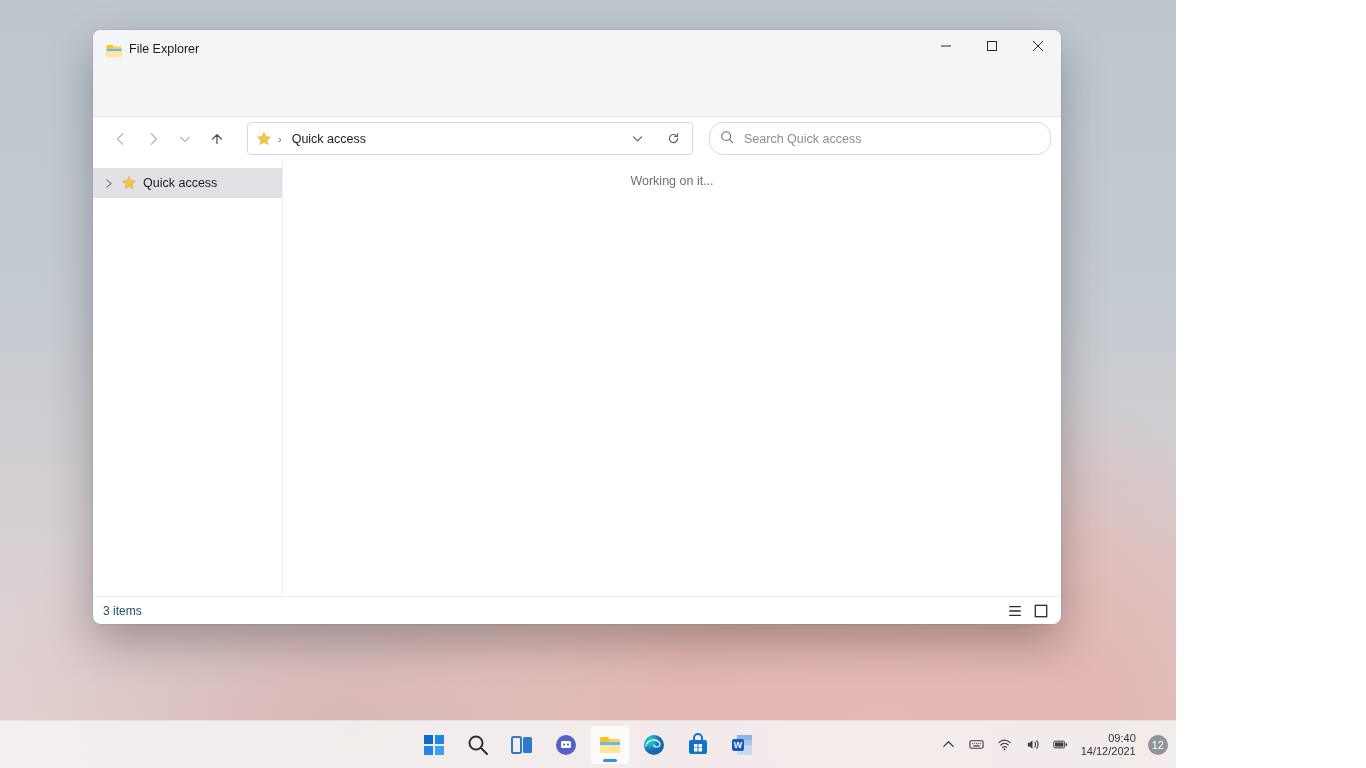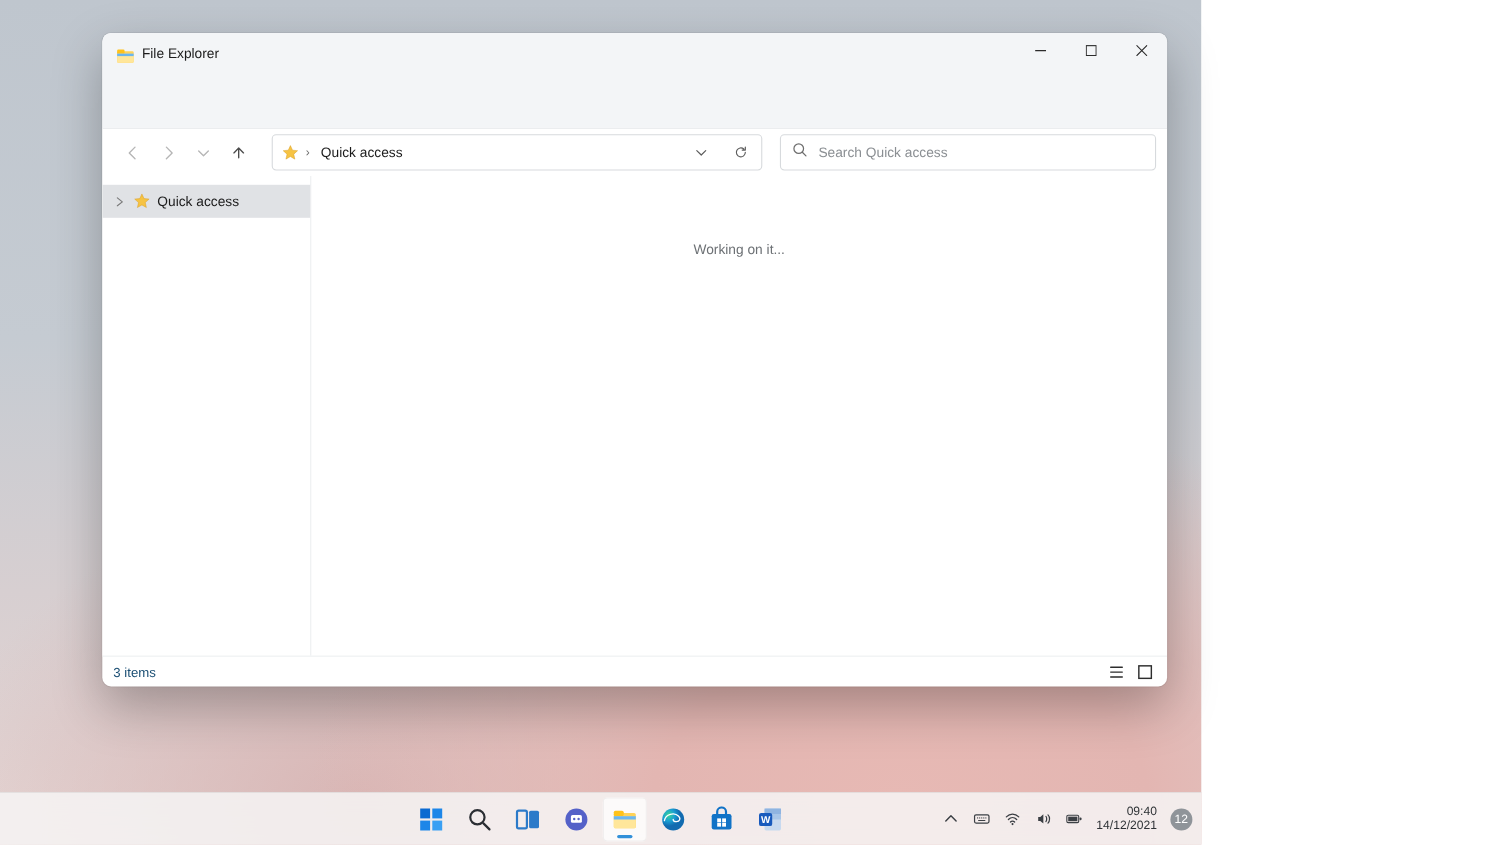--- a/index.html
+++ b/index.html
@@ -1,21 +1,21 @@
 <!DOCTYPE html>
 <html><head>
 <meta charset="utf-8">
 <style>
   * { box-sizing: border-box; margin: 0; padding: 0; font-family: "Segoe UI", sans-serif; }
   html, body { width: 1366px; height: 768px; overflow: hidden; }
 
   
   .desktop {
     position: relative;
-    width: 1092px; height: 768px;
+    width: 1176px; height: 768px;
     background:
       radial-gradient(900px 600px at 75% 95%, #e7b9b4 0%, #e3b6b2 25%, rgba(227,182,178,0) 60%),
       radial-gradient(700px 500px at 30% 95%, #d8b6b5 0%, rgba(216,182,181,0) 55%),
       linear-gradient(180deg, #bfc6ce 0%, #c5cbd2 40%, #d7cfd1 70%, #e6d5d3 100%);
   }
 
   
   .window {
     position: absolute;
     left: 93px; top: 30px;
@@ -76,21 +76,21 @@
   }
   .address .star { width: 16px; height: 16px; }
   .address .chev { color: #6b6b6b; font-size: 11px; }
   .address .crumb { font-size: 12.5px; color: #1b1b1b; padding: 4px 4px; border-radius: 3px; }
   .address .spacer { flex: 1; }
   .addr-right-btn { width: 30px; height: 28px; display:flex; align-items:center; justify-content:center; color:#5b5b5b; border-radius:3px; }
   .addr-right-btn svg { width: 13px; height: 13px; }
 
   .searchbox {
     width: 342px; height: 33px;
-    border: 1px solid #d7dadd; border-radius: 4px;
+    border: 1px solid #d7dadd; border-radius: 14px;
     display: flex; align-items: center; gap: 10px;
     padding: 0 10px; margin-left: 12px;
     color: #6e6e6e;
     background:#fff;
   }
   .searchbox svg { width: 14px; height: 14px; }
   .searchbox input {
     border: none; outline: none; flex: 1;
     font-size: 12.5px; color: #333; background: transparent;
   }
@@ -107,21 +107,21 @@
   }
   .tree-item .expand { width: 14px; color:#7a7a7a; display:flex; justify-content:center; }
   .tree-item .expand svg { width: 9px; height: 9px; }
   .tree-item .star { width: 16px; height: 16px; }
 
   .content {
     flex: 1; position: relative;
     display: flex; align-items: flex-start; justify-content: center;
     padding-top: 14px;
   }
-  .working { font-size: 12.5px; color: #6d7175; margin-top: 46px; }
+  .working { font-size: 12.5px; color: #6d7175; }
 
   
   .statusbar {
     height: 28px; border-top: 1px solid #edeff1;
     display: flex; align-items: center; justify-content: space-between;
     padding: 0 10px; font-size: 12px; color: #1a4e73;
   }
   .view-toggle { display:flex; gap:6px; color:#2d2d2d; }
   .view-toggle .vt { width:20px; height:20px; display:flex; align-items:center; justify-content:center; border-radius:3px; }
   .view-toggle svg { width:14px; height:14px; }

